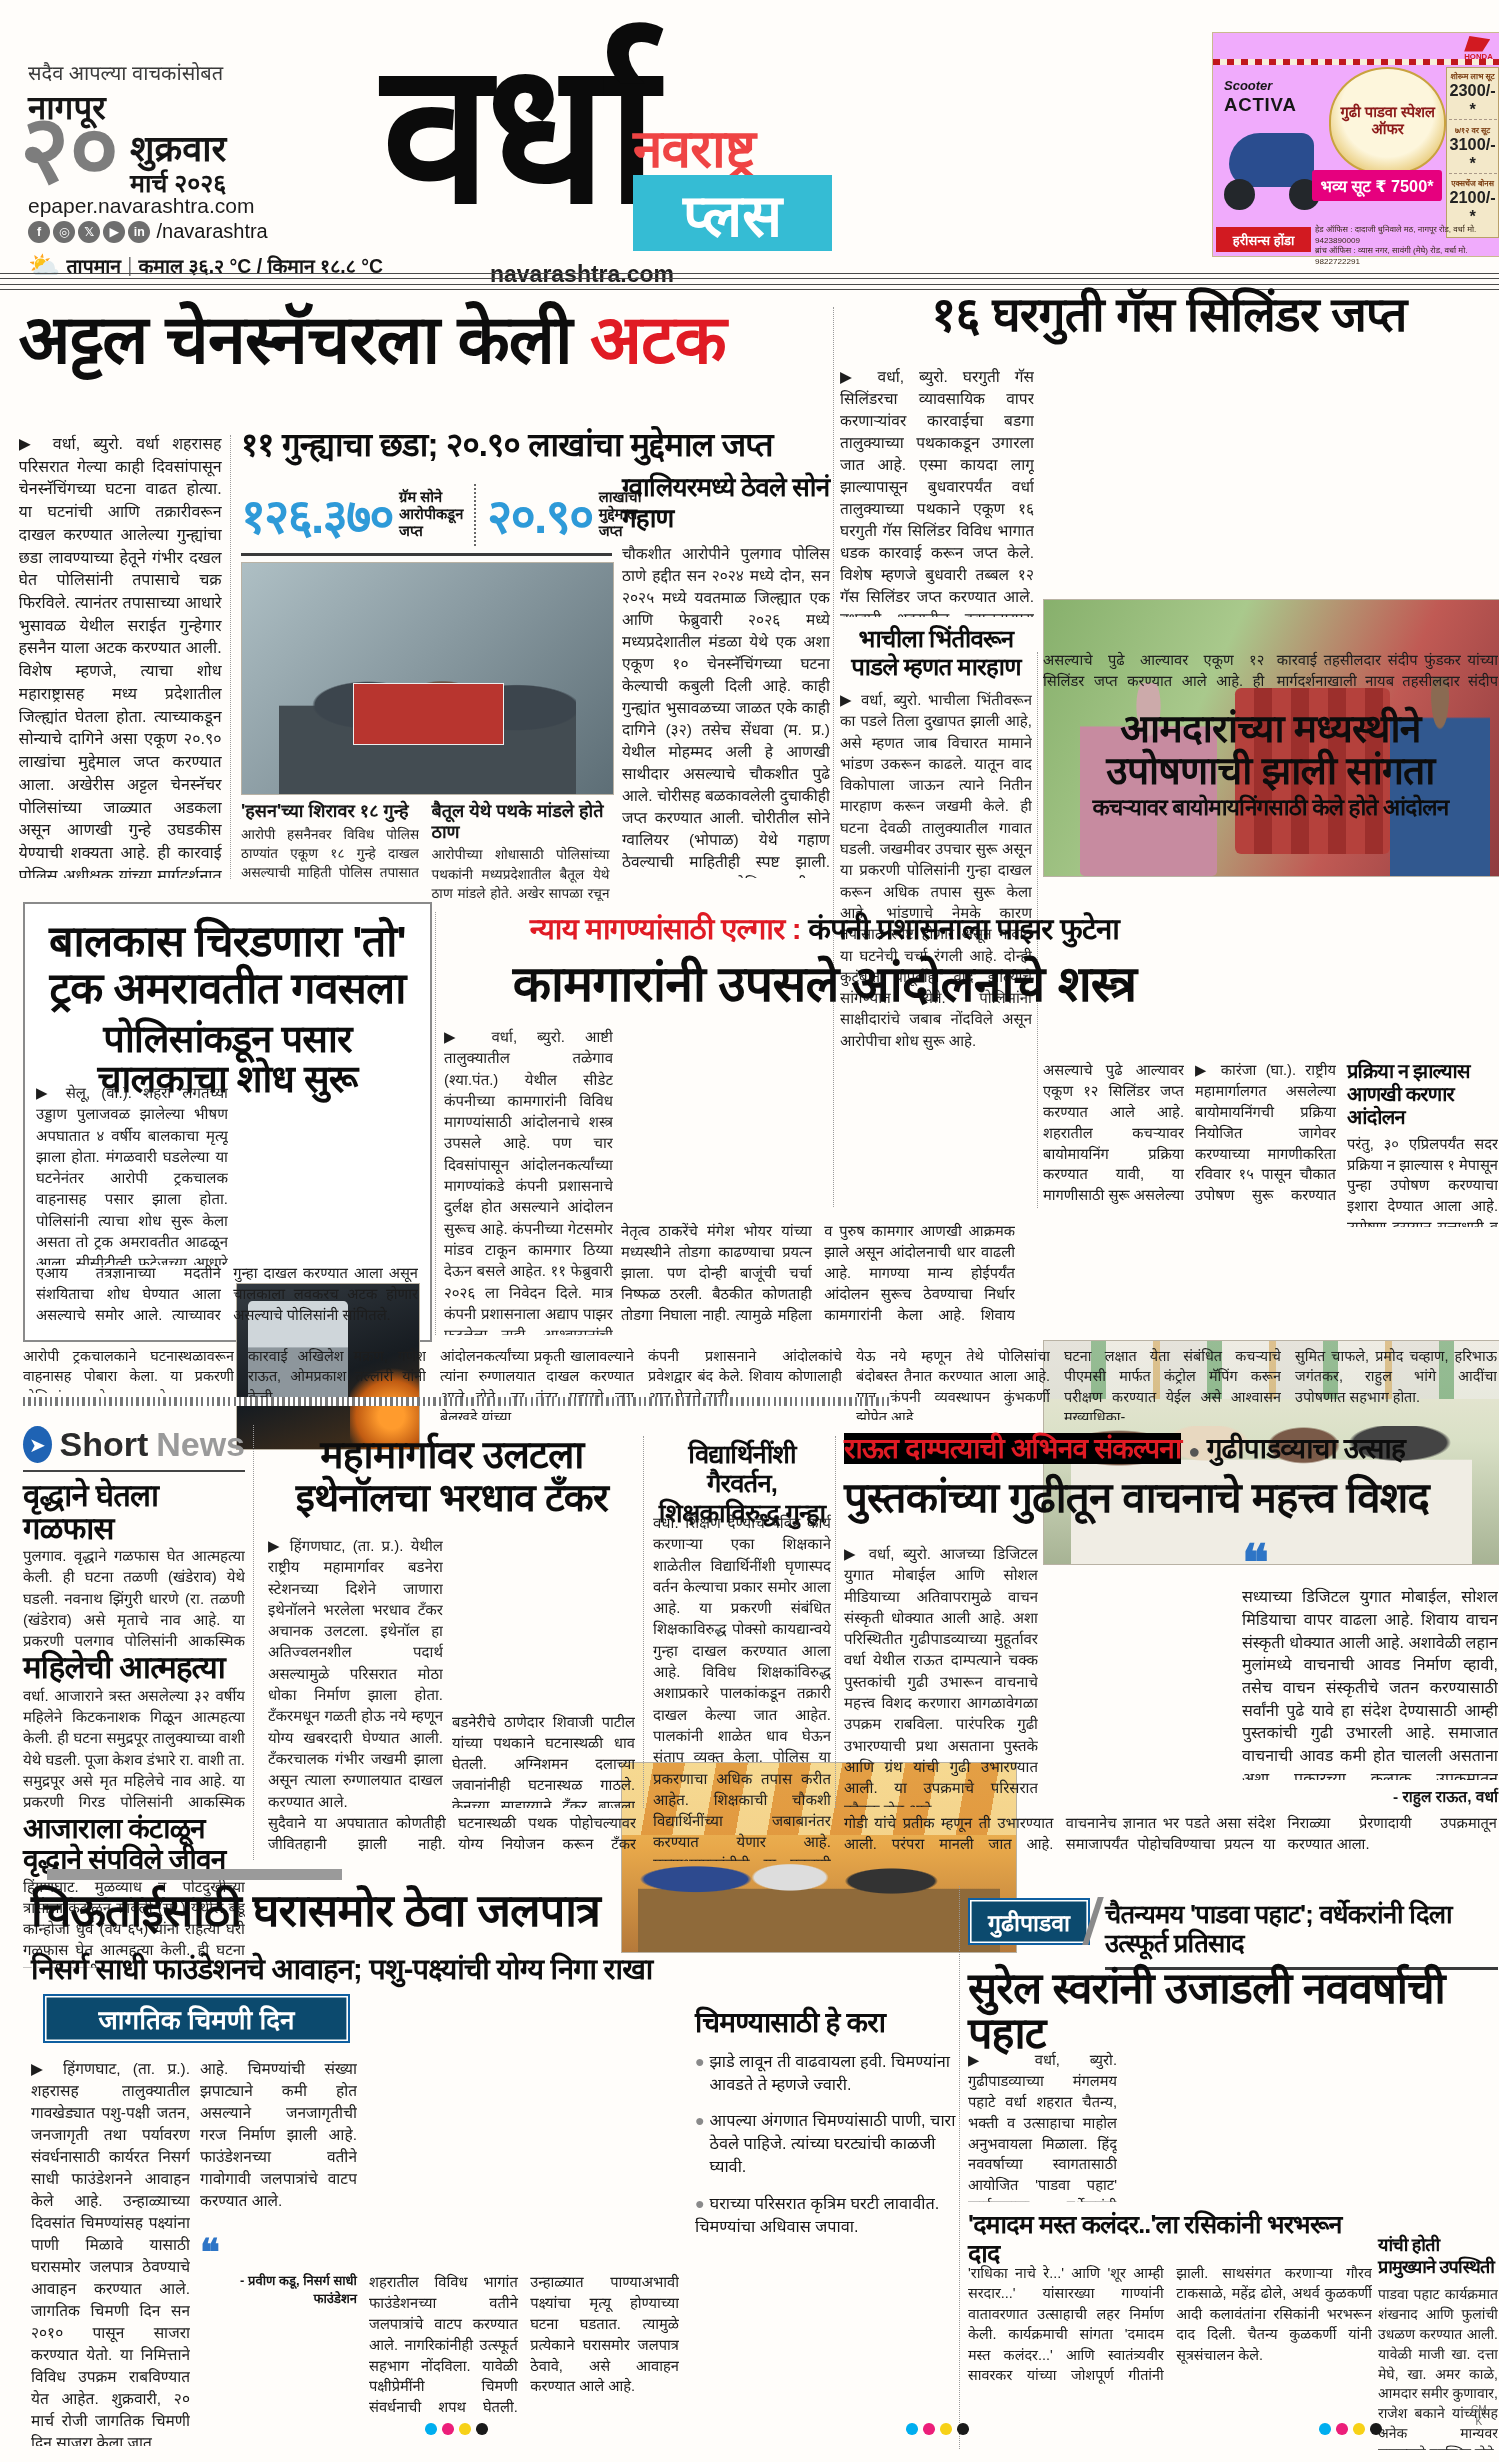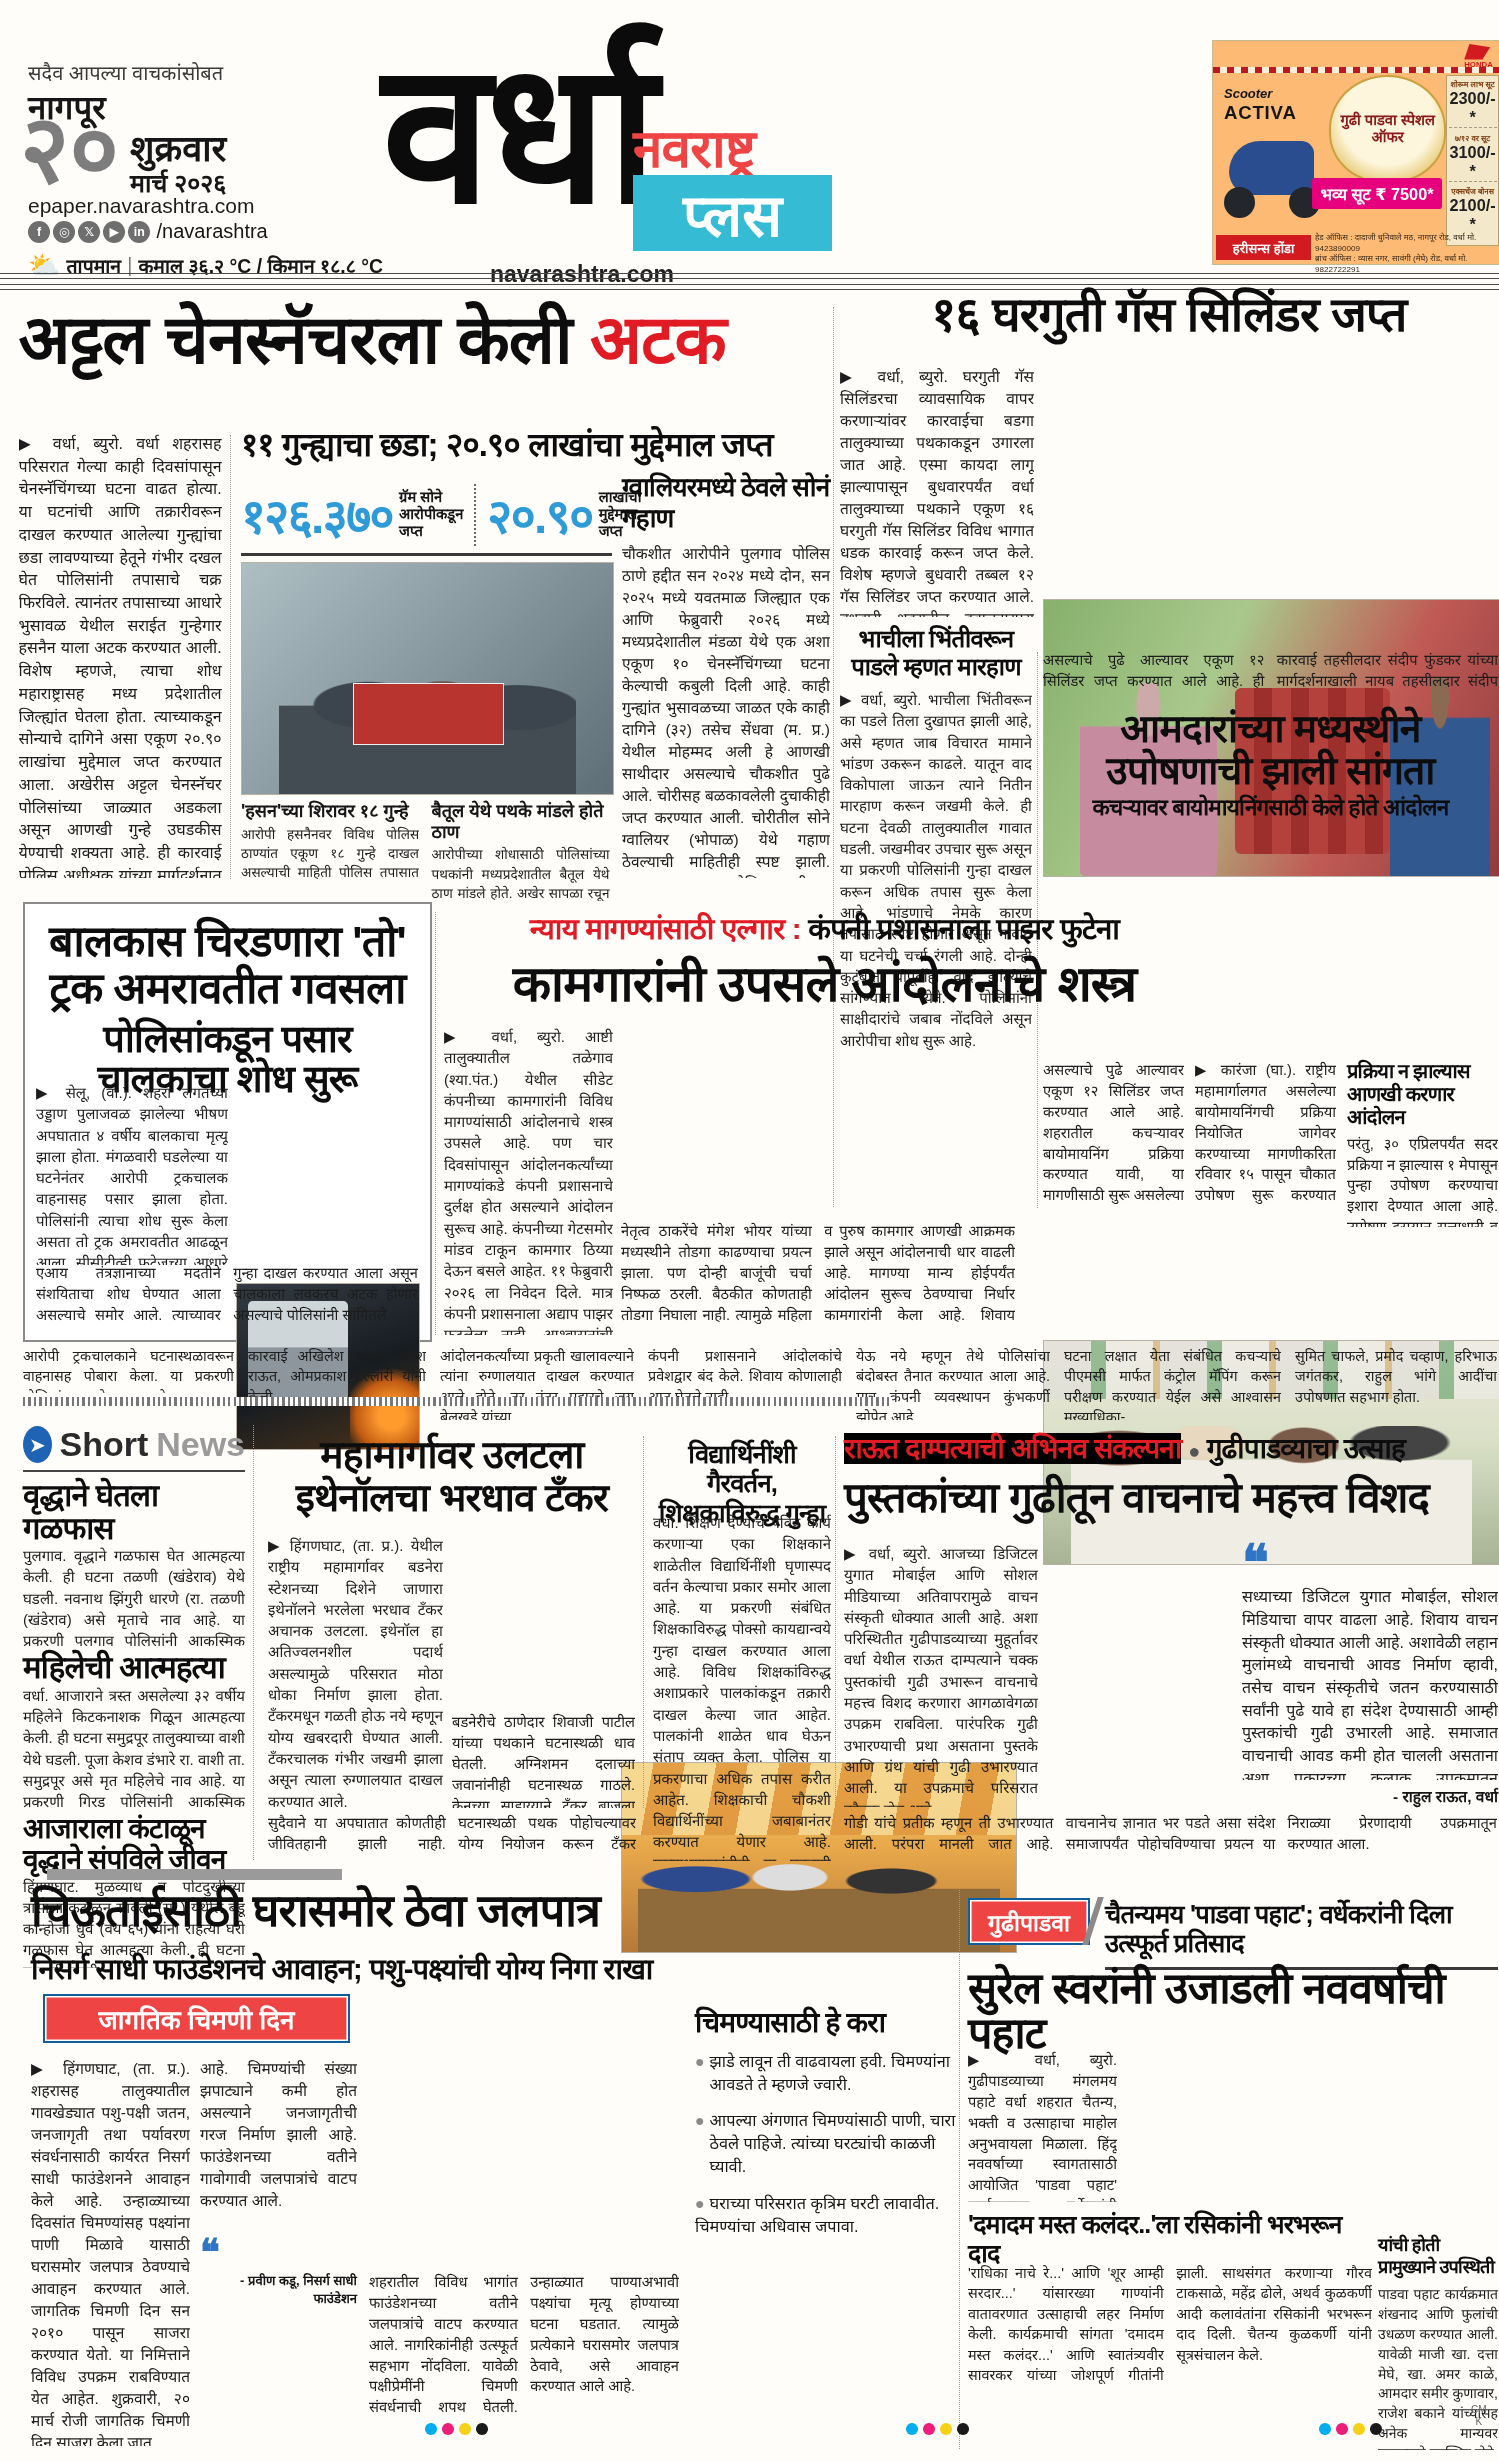--- a/index.html
+++ b/index.html
@@ -7,21 +7,21 @@
         font-family:"Liberation Sans","DejaVu Sans",sans-serif;color:#161616;}
   .abs{position:absolute;}
   .hl{font-weight:bold;color:#0d0d0d;line-height:1.05;letter-spacing:-0.8px;}
   .bt{text-align:justify;line-height:1.42;color:#1d1d1d;overflow:hidden;}
   .c2{column-count:2;column-gap:12.4px;}
   .c3{column-count:3;column-gap:12.4px;}
   .dotv{border-left:1.6px dotted #9a9a9a;}
   .rule{background:#3a3a3a;}
   .dbl{border-top:1.6px solid #4a4a4a;border-bottom:1.6px solid #4a4a4a;height:3.9px;}
   .photo{position:relative;overflow:hidden;border:0.8px solid #b9b2a4;}
-  .badge{background:#ef4444;color:#fff;font-weight:bold;display:flex;align-items:center;justify-content:center;border:2.3px solid #0f5fa0;box-shadow:inset 0 0 0 1.6px #fff;}
+  .badge{background:#0c4a6e;color:#fff;font-weight:bold;display:flex;align-items:center;justify-content:center;border:2.3px solid #0f5fa0;box-shadow:inset 0 0 0 1.6px #fff;}
   .red{color:#e01b24;}
   .blue-num{color:#2e9ad8;font-weight:bold;letter-spacing:-1.6px;}
   .qmark{color:#2e75c6;font-size:50px;font-weight:bold;line-height:.8;font-family:"DejaVu Serif",serif;}
   .sicon{display:inline-flex;width:22px;height:22px;border-radius:50%;background:#6e6e6e;color:#fff;align-items:center;justify-content:center;font-size:12.4px;font-weight:bold;margin-right:3.1px;}
   .dot{width:11.6px;height:11.6px;border-radius:50%;display:inline-block;margin-right:5.4px;}
   .hatch{background:repeating-linear-gradient(90deg,#777 0 2.3px,#fff 2.3px 5.4px);}
   .cap-t{font-weight:bold;font-size:18px;line-height:1.15;margin-bottom:3.1px;}
   .bullet{color:#8a8a8a;margin-right:4.7px;}
 </style>
 </head>
@@ -48,21 +48,21 @@
     <span style="font-weight:bold;">तापमान</span>
     <span style="color:#777;">|</span>
     <span style="font-weight:bold;">कमाल ३६.२ °C / किमान १८.८ °C</span>
   </div>
 
   <div class="abs" style="left:382px;top:31px;font-size:196px;font-weight:bold;line-height:1.05;letter-spacing:-4.7px;color:#0b0b0b;">वर्धा</div>
   <div class="abs" style="left:633px;top:110px;font-size:53px;font-weight:bold;color:#ef4444;letter-spacing:-0.8px;">नवराष्ट्र</div>
   <div class="abs" style="left:633px;top:175px;width:199px;height:76px;background:#35bcd4;color:#fff;font-size:59px;font-weight:bold;display:flex;align-items:center;justify-content:center;">प्लस</div>
   <div class="abs" style="left:419px;top:261px;width:326px;text-align:center;font-size:23px;font-weight:bold;color:#222;">navarashtra.com</div>
 
-  <div class="abs" style="left:1212px;top:40px;width:286px;height:223px;background:#fdba74;border:0.8px solid #c9b98f;">
+  <div class="abs" style="left:1212px;top:32px;width:286px;height:223px;background:#f0abfc;border:0.8px solid #c9b98f;">
     <div class="abs" style="left:0;top:26px;width:286px;height:6.2px;background:repeating-linear-gradient(90deg,#c0171d 0 7px,#f6efdb 7px 14px);"></div>
     <div class="abs" style="right:6.2px;top:3.1px;text-align:center;">
       <div style="width:26px;height:15.5px;background:#d21a21;clip-path:polygon(0 100%,20% 0,100% 20%,70% 100%);"></div>
       <div style="font-size:7.8px;color:#d21a21;font-weight:bold;">HONDA</div>
     </div>
     <div class="abs" style="left:11px;top:45px;font-size:13px;font-style:italic;font-weight:bold;">Scooter</div>
     <div class="abs" style="left:11px;top:61px;font-size:18.6px;font-weight:bold;letter-spacing:0.8px;">ACTIVA</div>
     <div class="abs" style="left:7.8px;top:92px;width:109px;height:93px;">
       <div style="position:absolute;left:7.8px;top:7.8px;width:85px;height:54px;background:#2a4d8f;border-radius:31px 12.4px 7.8px 23px;"></div>
       <div style="position:absolute;left:3.1px;top:54px;width:31px;height:31px;background:#23272b;border-radius:50%;"></div>

